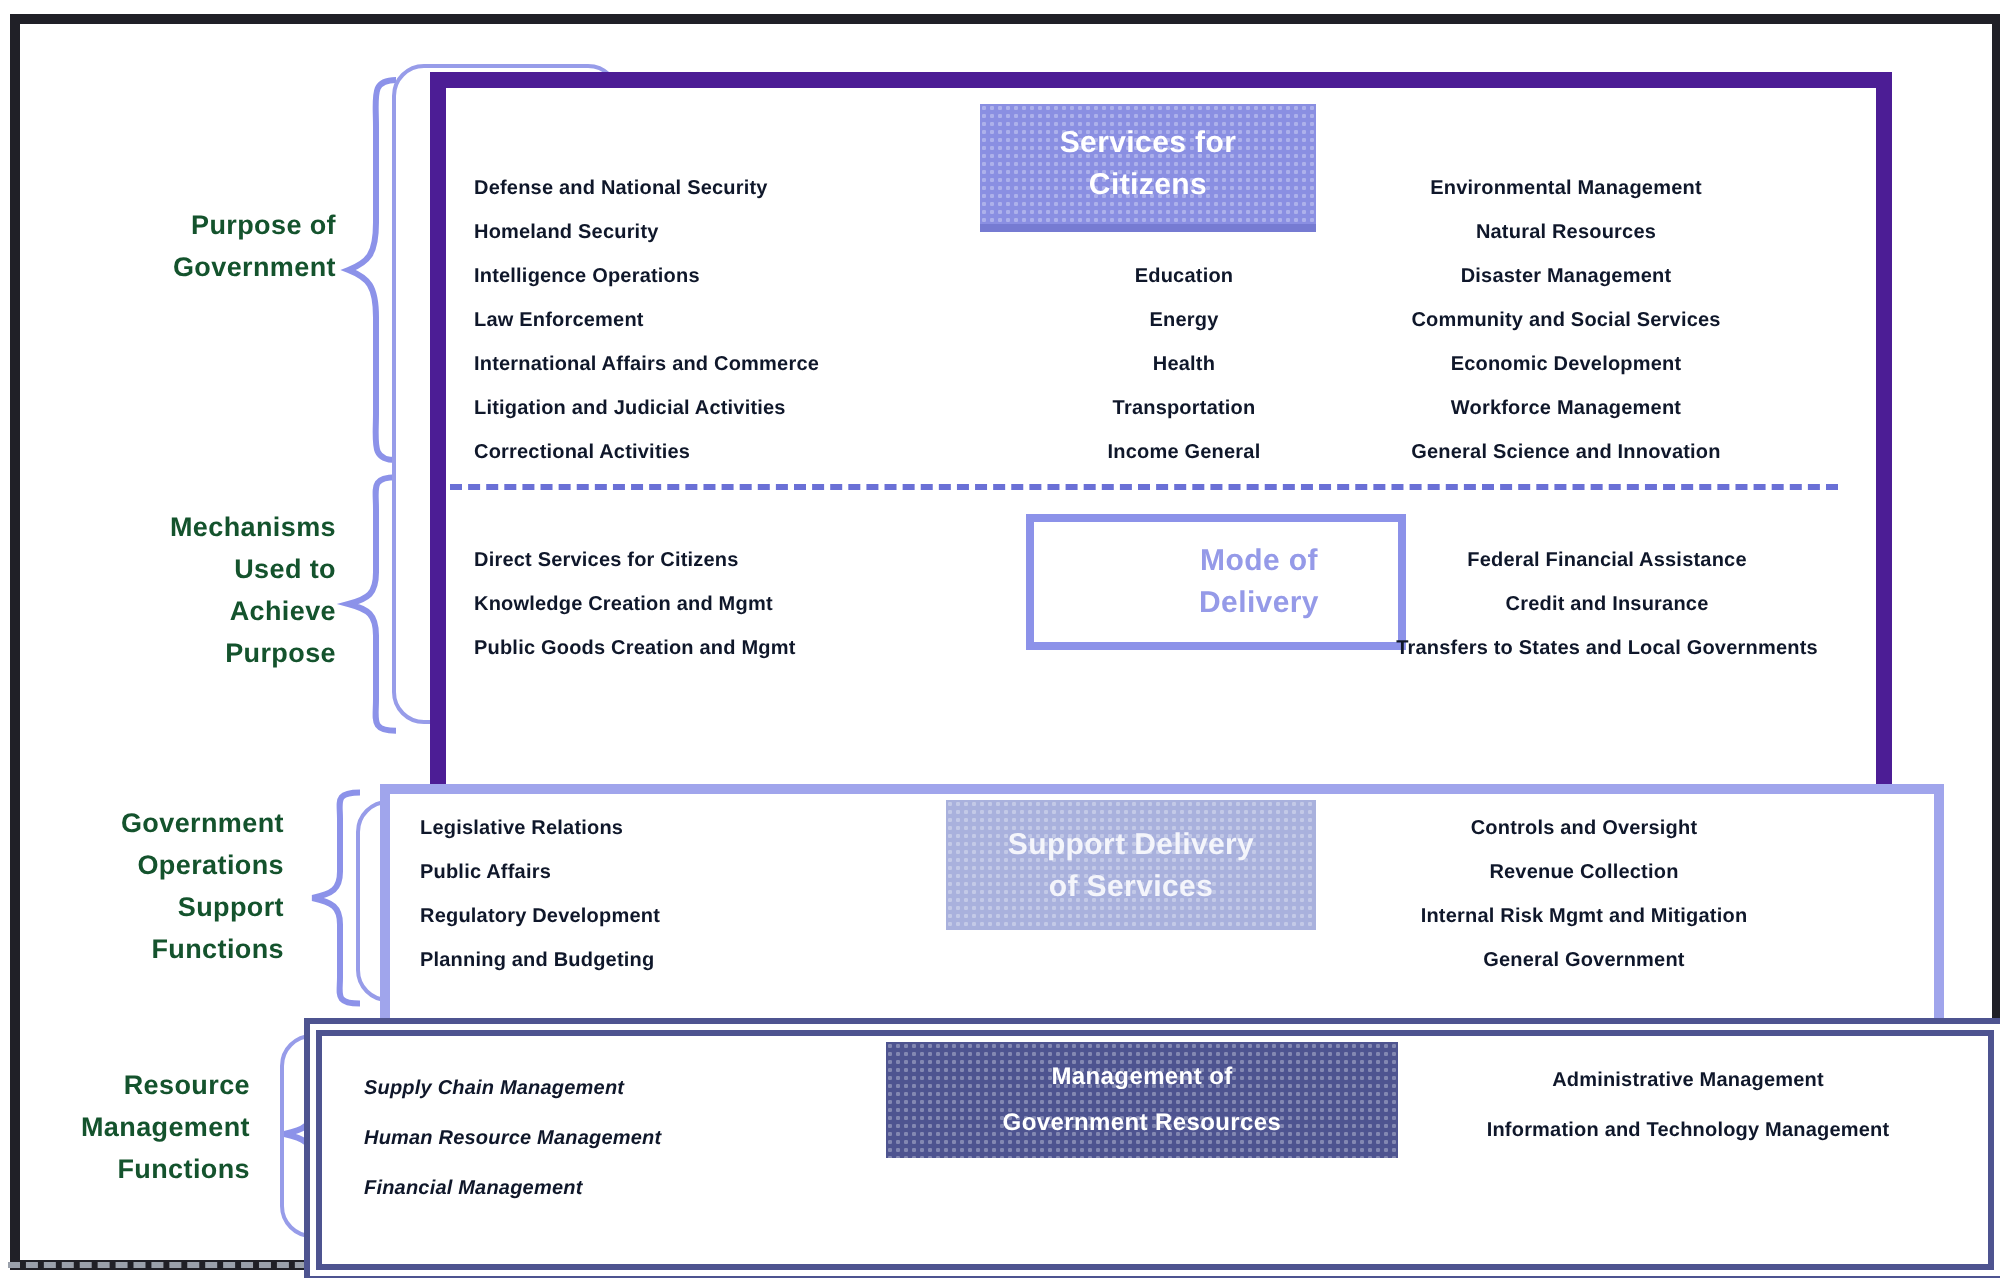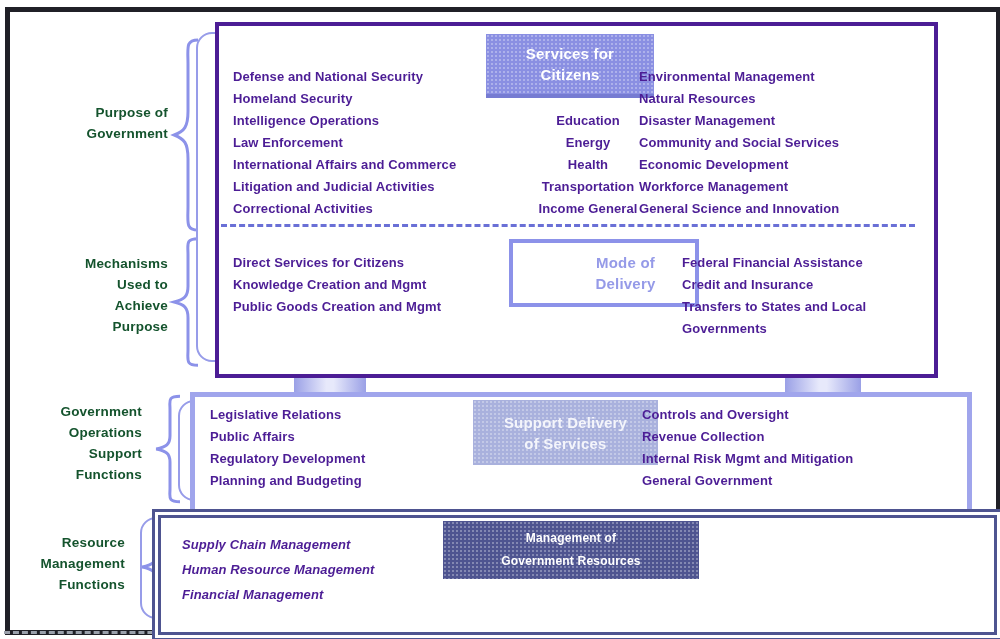--- a/index.html
+++ b/index.html
@@ -11,37 +11,37 @@
   .bottom-dashes{position:absolute;left:4px;top:631px;width:992px;border-top:3px dashed #9aa0ab;}
 
   
   .edge{position:absolute;border:2px solid #979ce9;border-radius:16px;z-index:1;background:transparent;}
 
   
   .pillar{position:absolute;height:36px;z-index:1;
     background:linear-gradient(to right,#9aa0e6,#e7e9fb 45%,#e7e9fb 55%,#9aa0e6);}
 
   .box{position:absolute;background:#ffffff;z-index:2;}
-  .box-top{left:215px;top:22px;width:715px;height:348px;border:4px solid #4c1d95;}
+  .box-top{left:215px;top:36px;width:715px;height:348px;border:8px solid #4c1d95;}
   .box-support{left:190px;top:392px;width:772px;height:113px;border:5px solid #a0a5ec;}
   .box-bottom{left:152px;top:509px;width:833px;height:114px;border:9px double #4e5490;}
 
   .hdr{position:absolute;display:flex;align-items:center;justify-content:center;
     text-align:center;white-space:pre-line;line-height:21px;font-size:15px;letter-spacing:.2px;}
   .dots{background-image:radial-gradient(rgba(255,255,255,.30) 1px,transparent 1.2px);background-size:4px 4px;}
   .hdr-services{left:267px;top:8px;width:168px;height:60px;background-color:#8a8fe2;
     border-bottom:4px solid #767bd2;color:#ffffff;}
   .hdr-mode{left:290px;top:213px;width:139px;height:60px;background:#ffffff;
     border:4px solid #8c92e9;color:#959ae8;padding-left:43px;}
   .hdr-support{left:278px;top:3px;width:185px;height:65px;background-color:#a9b1dd;color:#f4f5fb;}
   .hdr-mgmt{left:282px;top:3px;width:256px;height:58px;background-color:#4e5490;color:#ffffff;font-size:12px;line-height:23px;}
 
   .list{position:absolute;}
-  .list .item{font-size:13px;line-height:22px;color:#4c1d95;white-space:nowrap;letter-spacing:.1px;}
-  .list.ralign{text-align:left;}
+  .list .item{font-size:10px;line-height:22px;color:#0f172a;white-space:nowrap;letter-spacing:.1px;}
+  .list.ralign{text-align:center;}
   .list.ralign .item{white-space:normal;}
   .list.center{text-align:center;}
   .list.lh25 .item{line-height:25px;}
 
   .dashline{position:absolute;left:2px;top:198px;width:694px;border-top:3px dashed #6a70d6;}
 
   .side-label{position:absolute;text-align:right;font-size:13.5px;line-height:21px;
     color:#14532d;white-space:pre-line;letter-spacing:.2px;}
   .brace{position:absolute;z-index:1;}
 </style>
@@ -149,16 +149,20 @@
   </div>
 
   <div class="box box-bottom">
     <div class="hdr hdr-mgmt dots">Management of
 Government Resources</div>
     <div class="list lh25" style="left:21px;top:14px;font-style:italic;">
         <div class="item">Supply Chain Management</div>
         <div class="item">Human Resource Management</div>
         <div class="item">Financial Management</div>
       </div>
+    <div class="list ralign lh25" style="right:30px;top:10px;width:240px;">
+        <div class="item">Administrative Management</div>
+        <div class="item">Information and Technology Management</div>
+      </div>
   </div>
 
   <div class="bottom-dashes"></div>
 </div>
 
 </body></html>

